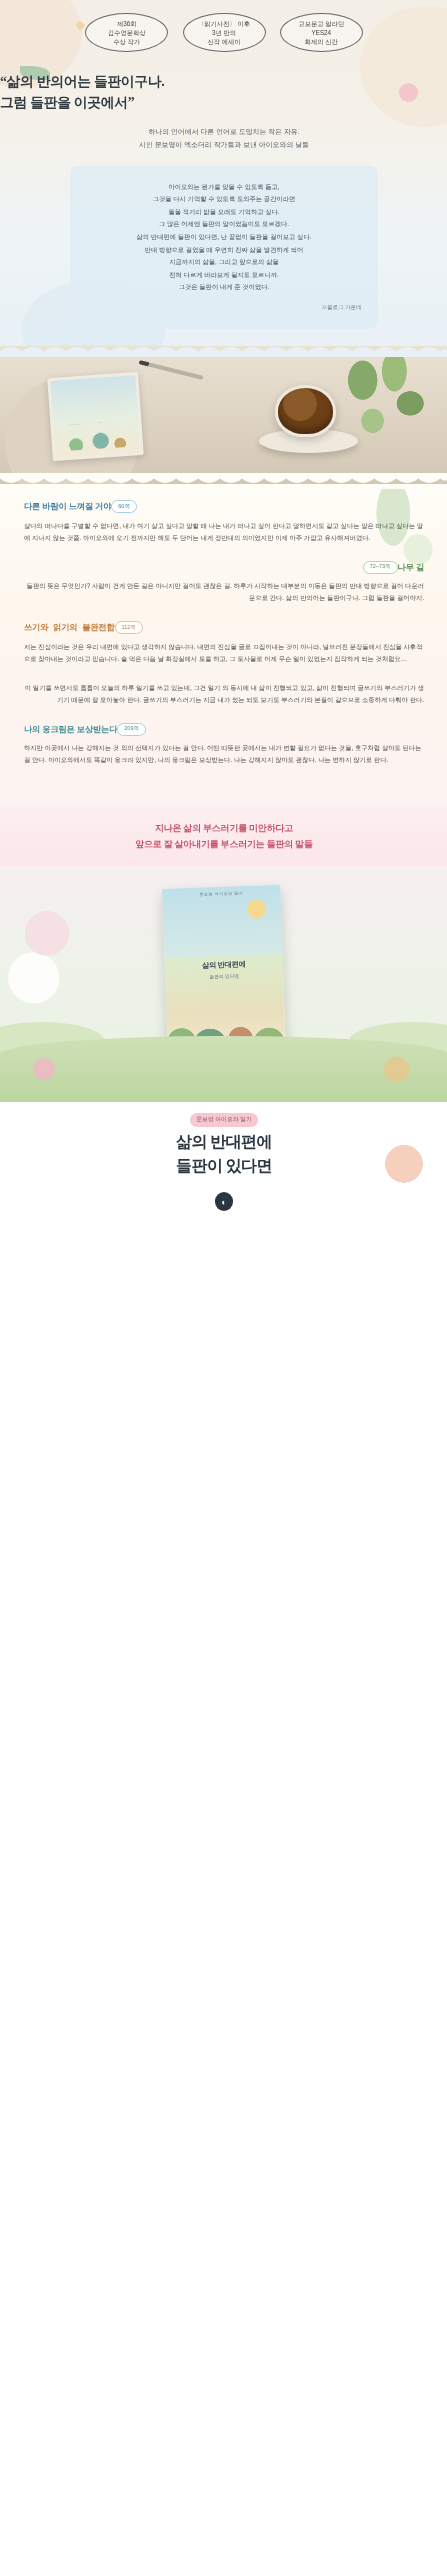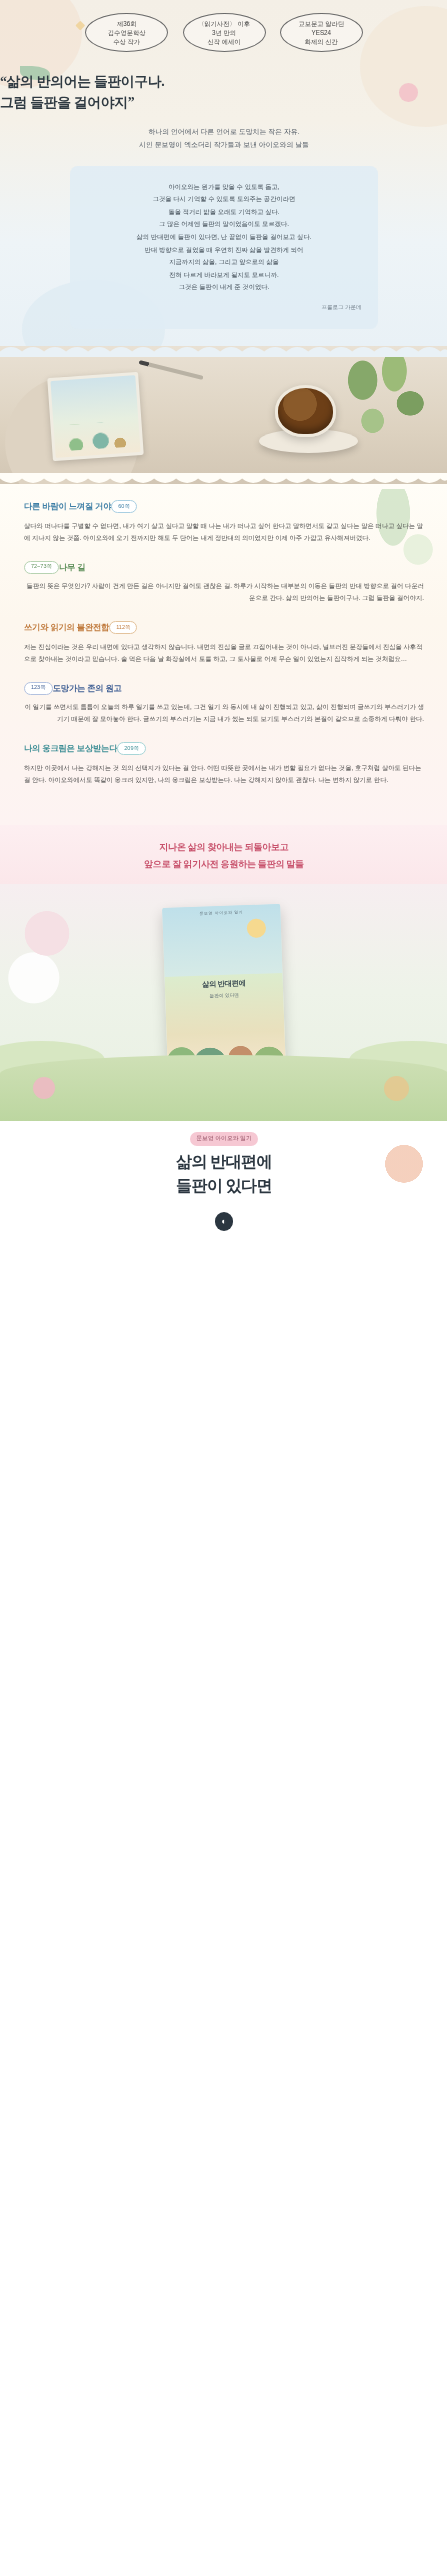--- a/index.html
+++ b/index.html
@@ -149,21 +149,21 @@
   .excerpts {
     position: relative;
     background: linear-gradient(180deg,#fffdf7 0%, #fdf7ee 40%, #fdf3f2 100%);
     padding: 16.5px 24px 22px;
   }
   .ex-block { position: relative; margin-bottom: 16.5px; z-index:3;}
   .ex-head {
     display: flex; align-items: center; gap: 0;
     margin-bottom: 6.6px;
   }
-  .ex-head.right { justify-content: flex-start; }
+  .ex-head.right { justify-content: flex-end; }
   .ex-title {
     font-size: 8.3px; font-weight: 700; letter-spacing: -0.2px;
   }
   .pg-pill {
     display:inline-block;
     border-radius: 550px;
     padding: 1.7px 6px 2.2px;
     font-size: 5.5px;
     color: #5d6a74;
     background: #ffffff;
@@ -171,21 +171,21 @@
   }
   .ex-body {
     font-size: 6.3px;
     line-height: 1.95;
     color: #474747;
   }
   .ex-body.right { text-align: right; }
 
   .c-blue   { color:#3f7fa6; }
   .c-green  { color:#5e8f5a; }
-  .c-orange { color:#c07b3e; }
+  .c-orange { color:#c07b3e;font-family:Liberation Mono, monospace; }
   .c-navy   { color:#3f5f94; }
   .c-teal   { color:#3f8f96; }
   .c-pink   { color:#cf6f8c; }
 
   .pill-blue  { border-color:#a9cfe2; color:#3f7fa6; }
   .pill-green { border-color:#b7d3b2; color:#5e8f5a; }
   .pill-orange{ border-color:#e4c39c; color:#c07b3e; }
   .pill-navy  { border-color:#b3c2e0; color:#3f5f94; }
   .pill-teal  { border-color:#a8d6d8; color:#3f8f96; }
   .pill-pink  { border-color:#eebcc9; color:#cf6f8c; }
@@ -320,21 +320,21 @@
       </div>
       <div class="badge">
         <span>교보문고 알라딘</span>
         <span>YES24</span>
         <span>화제의 신간</span>
       </div>
     </div>
 
     <h1 class="hero-title">
       <div>“삶의 반의어는 들판이구나.</div>
-      <div>그럼 들판을 걸어야지”</div>
+      <div>그럼 들판을 이곳에서”</div>
     </h1>
 
     <div class="hero-sub">
       <div>하나의 언어에서 다른 언어로 도망치는 작은 자유.</div>
       <div>시인 문보영이 엑소더리 작가들과 보낸 아이오와의 날들</div>
     </div>
 
     <div class="quote-card">
       <div>아이오와는 뭔가를 맞을 수 있도록 돕고,</div>
       <div>그것을 다시 기억할 수 있도록 도와주는 공간이라면</div>
@@ -394,40 +394,36 @@
 
     <div class="ex-block">
       <div class="ex-head">
         <div class="ex-title c-orange">쓰기와 읽기의 불완전함</div>
         <div class="pg-pill pill-orange">112쪽</div>
       </div>
       <div class="ex-body">저는 진심이라는 것은 우리 내면에 있다고 생각하지 않습니다. 내면의 진심을 글로 끄집어내는 것이 아니라, 널브러진 문장들에서 진심을 사후적으로 찾아내는 것이라고 믿습니다. 술 먹은 다음 날 화장실에서 토를 하고, 그 토사물로 어제 무슨 일이 있었는지 짐작하게 되는 것처럼요…</div>
     </div>
 
     <div class="ex-block">
-      <div class="ex-head right">
-        <div class="pg-pill pill-navy">123쪽</div>
-        <div class="ex-title c-navy">도망가는 존의 원고</div>
-      </div>
       <div class="ex-body right">이 일기를 쓰면서도 틈틈이 오늘의 하루 일기를 쓰고 있는데, 그건 일기 와 동시에 내 삶이 진행되고 있고, 삶이 진행되며 글쓰기와 부스러기가 생기기 때문에 잘 모아놓아 한다. 글쓰기의 부스러기는 지금 내가 썼는 되도 보기도 부스러기와 본질이 같으므로 소중하게 다뤄야 한다.</div>
     </div>
 
     <div class="ex-block">
       <div class="ex-head">
         <div class="ex-title c-teal">나의 웅크림은 보상받는다</div>
         <div class="pg-pill pill-teal">209쪽</div>
       </div>
       <div class="ex-body">하지만 이곳에서 나는 강해지는 것 외의 선택지가 있다는 걸 안다. 어떤 따뜻한 곳에서는 내가 변할 필요가 없다는 것을, 호구처럼 살아도 된다는 걸 안다. 아이오와에서도 똑같이 웅크려 있지만, 나의 웅크림은 보상받는다. 나는 강해지지 않아도 괜찮다. 나는 변하지 않기로 한다.</div>
     </div>
 
   </section>
 
   <section class="closing">
-    <div class="closing-line">지나온 삶의 찾아내는 되돌아보고</div>
-    <div class="closing-line">앞으로 잘 읽기사전 응원하는 들판의 말들</div>
+    <div class="closing-line">지나온 삶의 부스러기를 미안하다고</div>
+    <div class="closing-line">앞으로 잘 살아내기를 부스러기는 들판의 말들</div>
   </section>
 
   <section class="showcase">
     <div class="sc-hill" style="left:-22px;"></div>
     <div class="sc-hill" style="right:-27.5px;"></div>
     <div class="sc-book">
       <div class="sky"></div>
       <div class="field"></div>
       <div class="sun"></div>
       <div class="bushes"></div>

